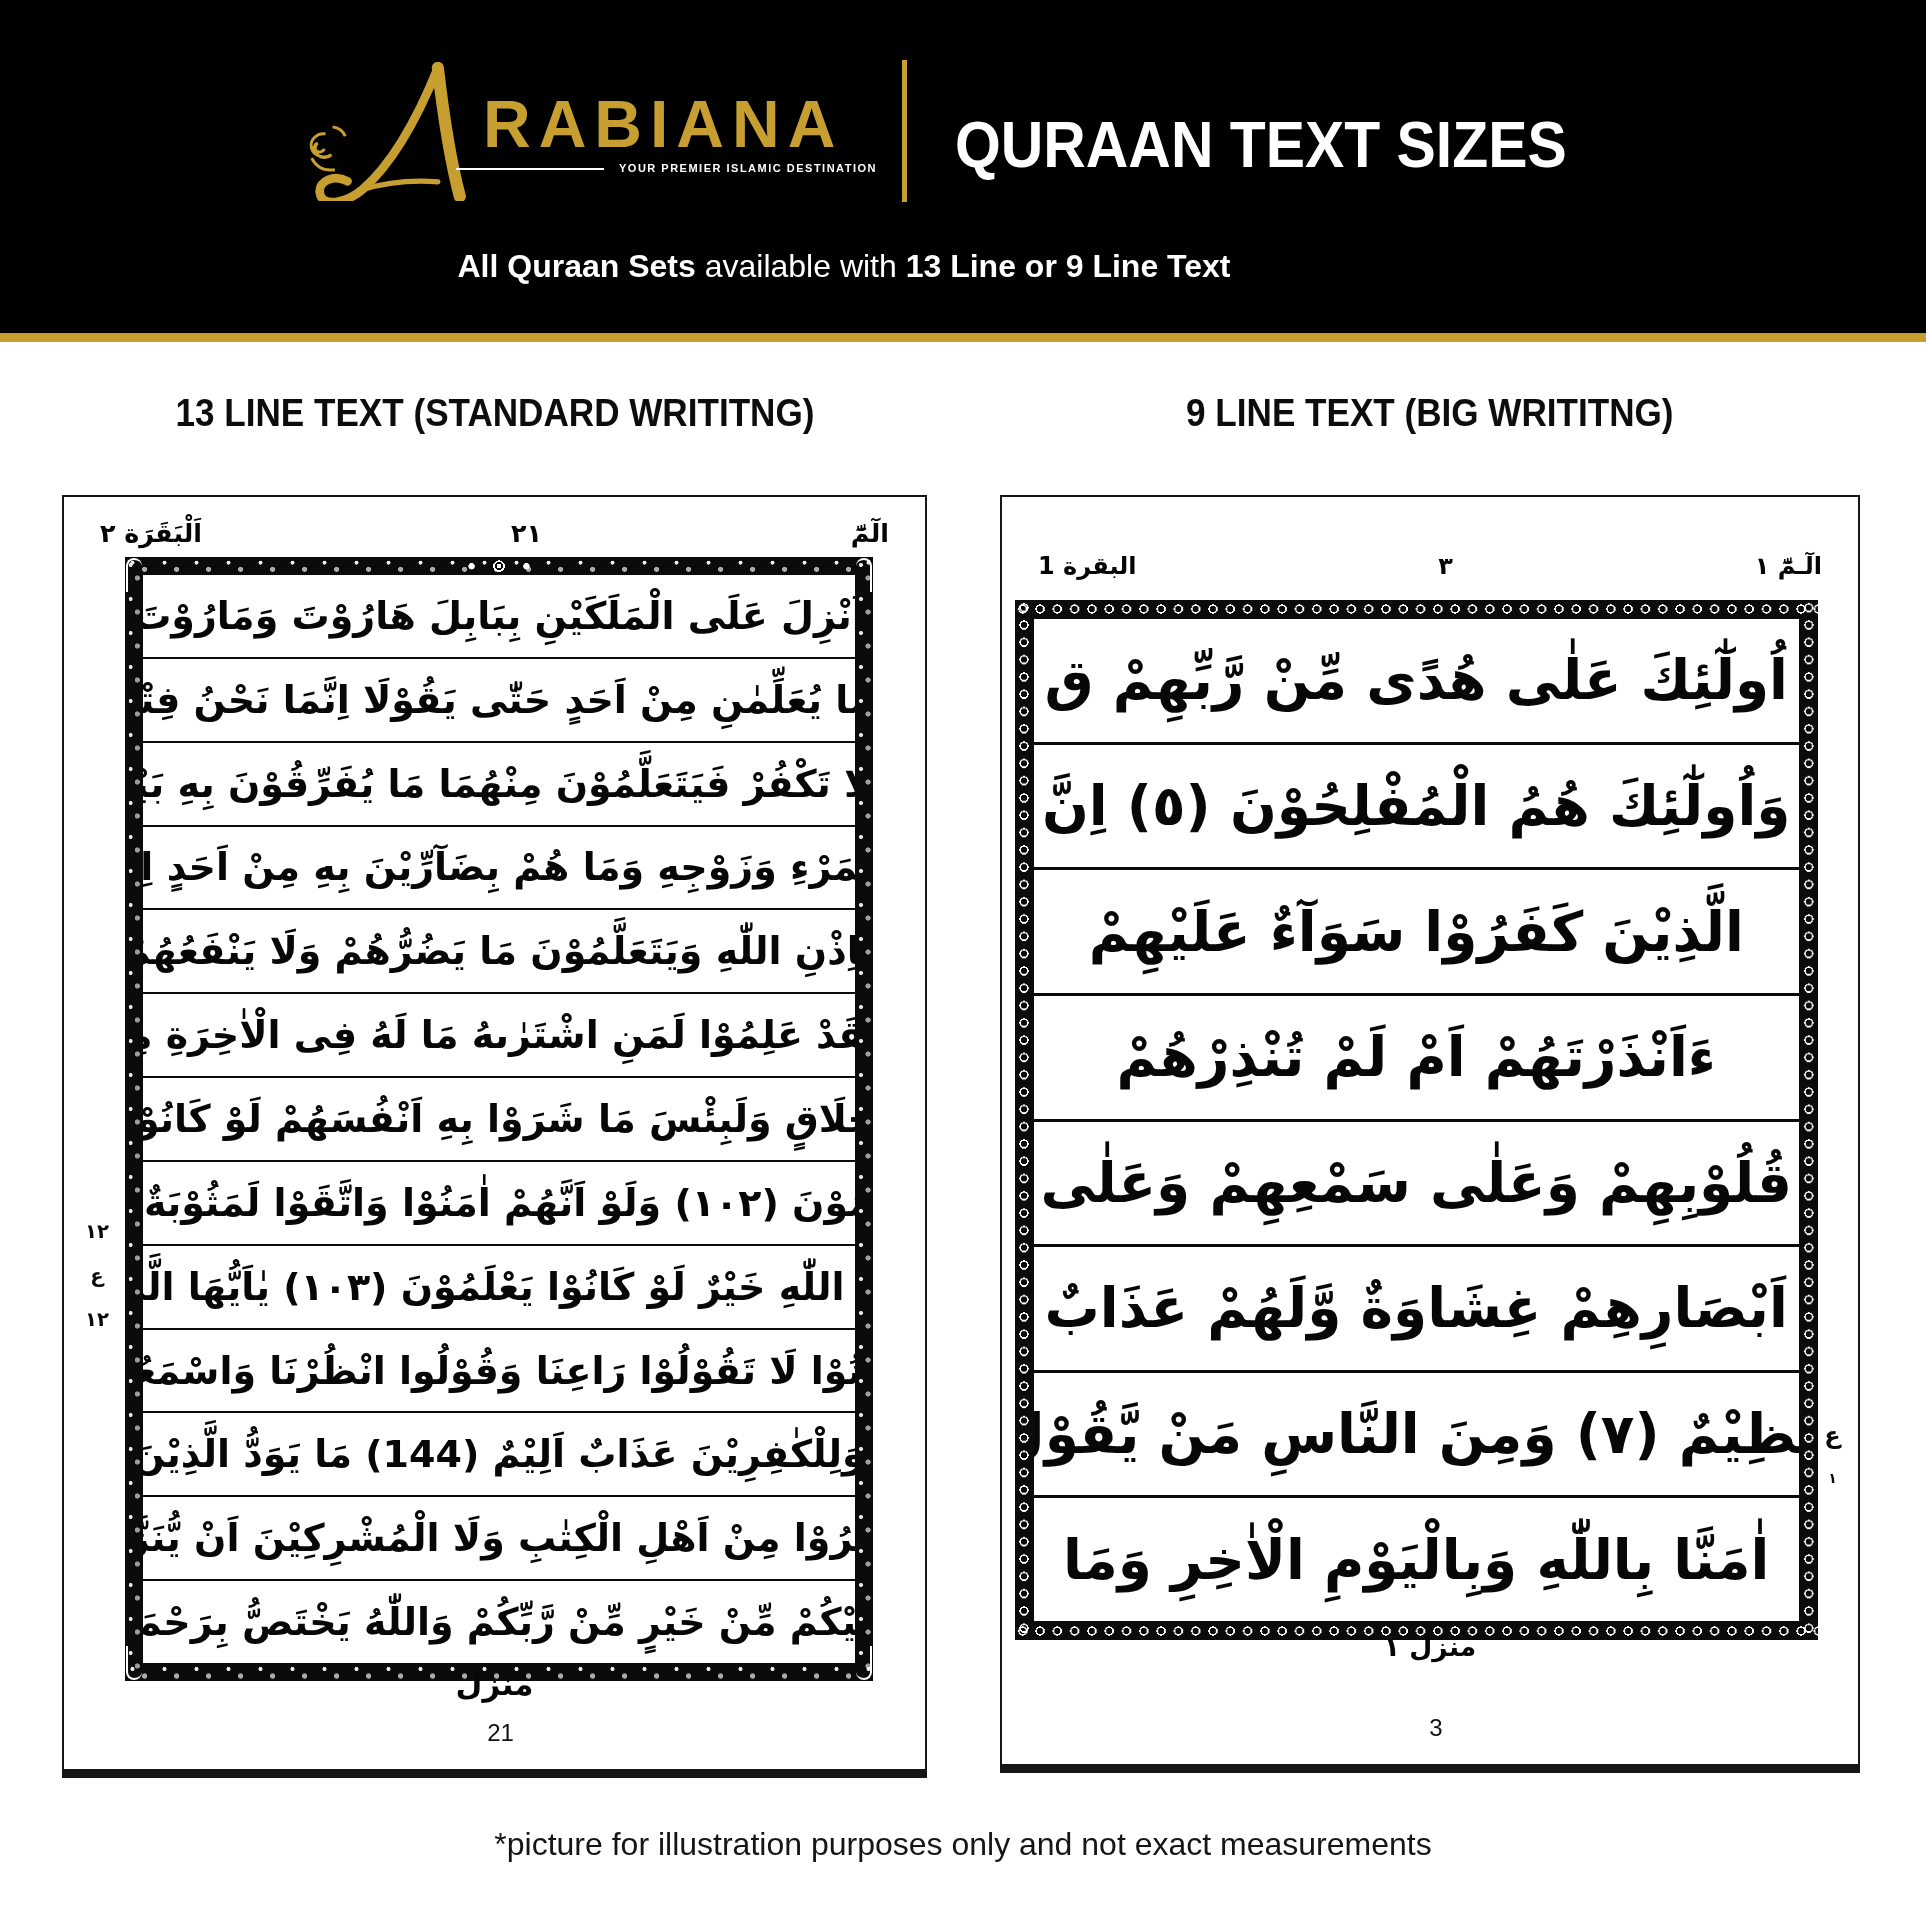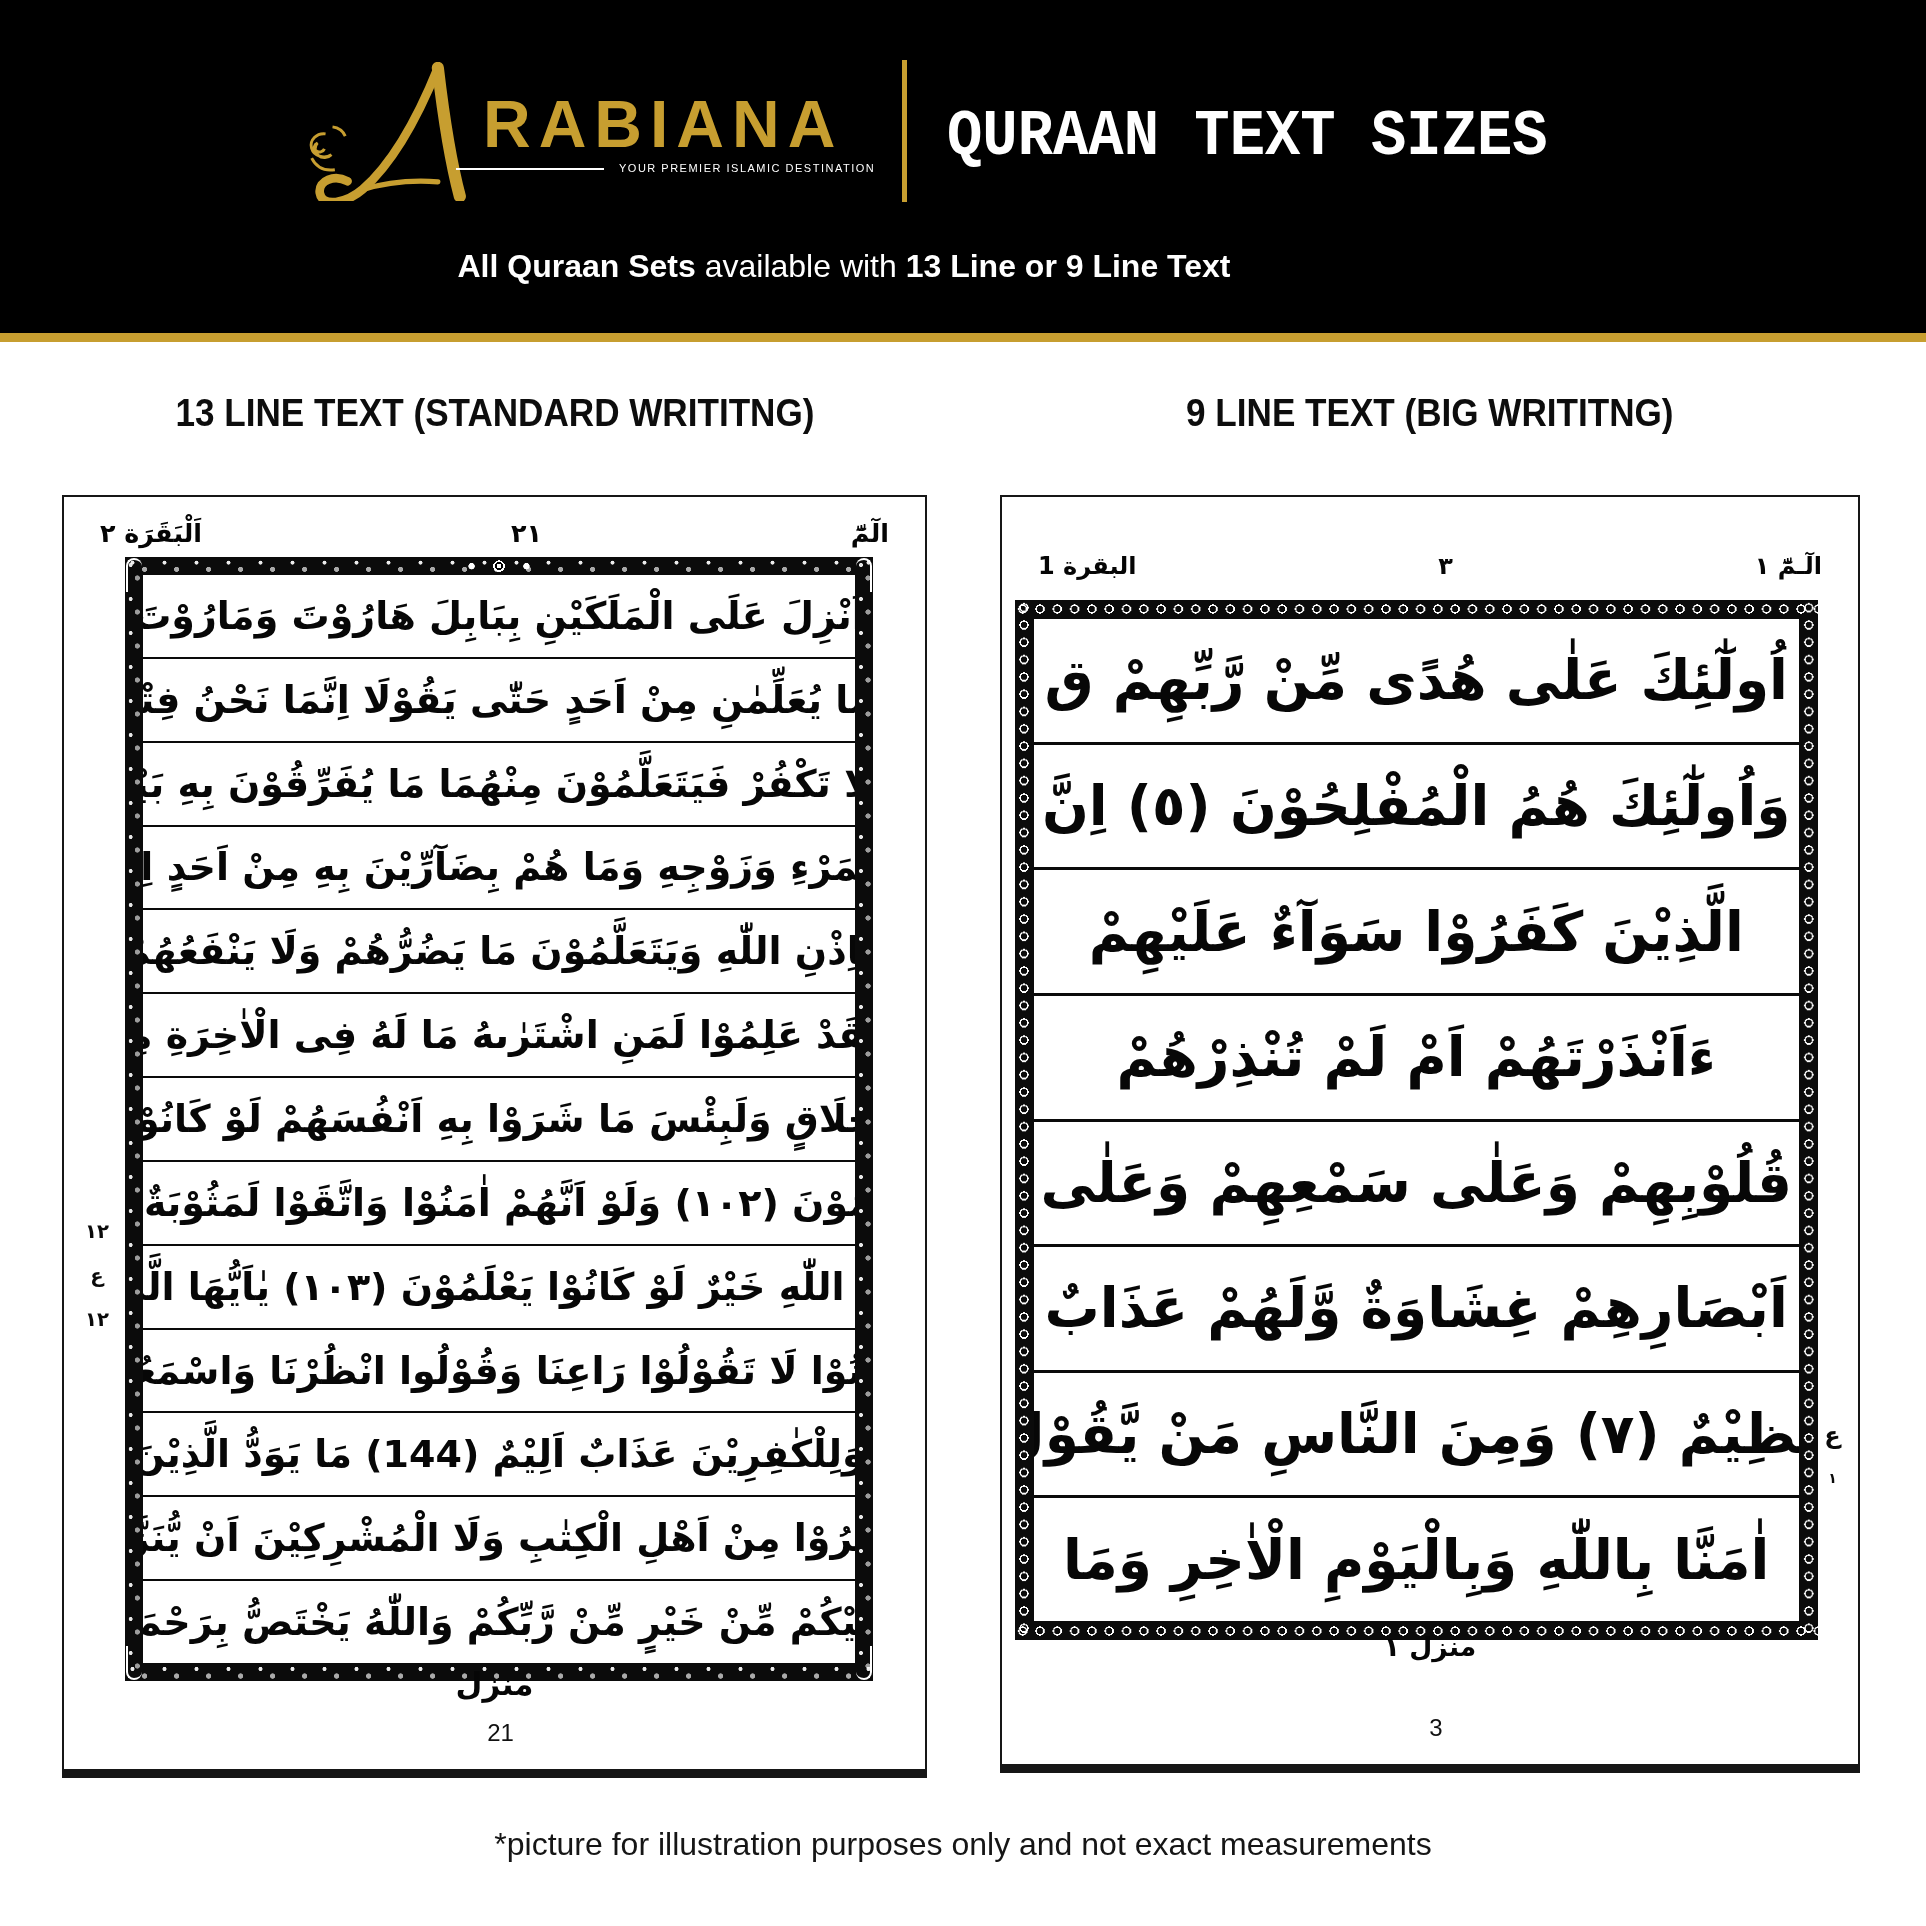--- a/index.html
+++ b/index.html
@@ -8,26 +8,26 @@
 
   
   .hdr{position:absolute;left:0;top:0;width:1926px;height:333px;background:#000;}
   .gold-line{position:absolute;top:333px;left:0;width:1926px;height:8.7px;background:#C79E30;}
 
   .brand-a{position:absolute;left:292px;top:62px;width:191px;height:139px;}
   .brand-rest{position:absolute;left:483px;top:91px;font-size:66px;line-height:1;
               color:#C79E30;font-weight:700;letter-spacing:8px;}
   .tagline-rule{position:absolute;left:456px;top:168px;width:148px;height:2.3px;background:#fff;}
   .tagline{position:absolute;left:619px;top:162px;font-size:11px;letter-spacing:1.5px;
-           color:#fff;font-weight:400;}
+           color:#fff;font-weight:700;}
 
   .vrule{position:absolute;left:902px;top:60px;width:5.2px;height:142px;background:#C79E30;}
 
-  .title{position:absolute;left:943px;top:101px;margin:4px;color:#fff;font-weight:800;
-         font-size:64px;line-height:1;white-space:nowrap;font-family:Liberation Mono, monospace;}
+  .title{position:absolute;left:943px;top:101px;margin:12px;color:#fff;font-weight:800;
+         font-size:64px;line-height:1;white-space:nowrap;}
   .title > span{display:inline-block;transform:scaleX(.92);transform-origin:left center;}
 
   .subtitle{position:absolute;left:0;top:248px;width:1688px;margin:0;text-align:center;
             color:#fff;font-size:32px;font-weight:400;}
   .subtitle b{font-weight:800;}
 
   
   .sec-h{position:absolute;top:393px;margin:0;text-align:center;color:#0d0d0d;
          font-size:39px;line-height:1;font-weight:800;white-space:nowrap;}
   .sec-h > span{display:inline-block;transform:scaleX(.9);transform-origin:center;}

